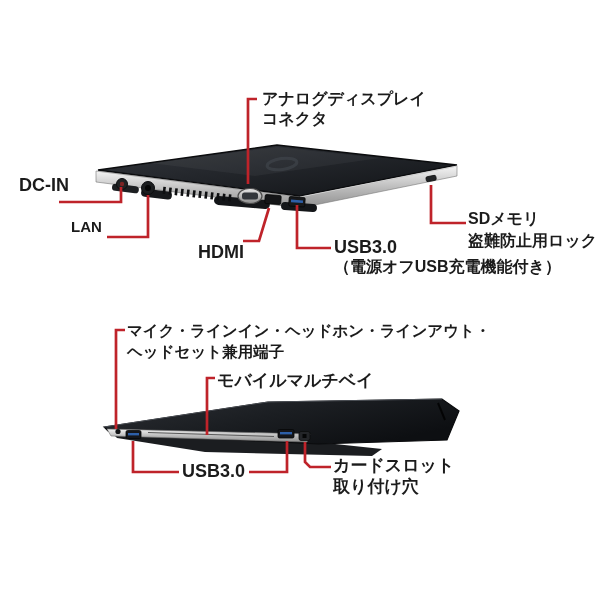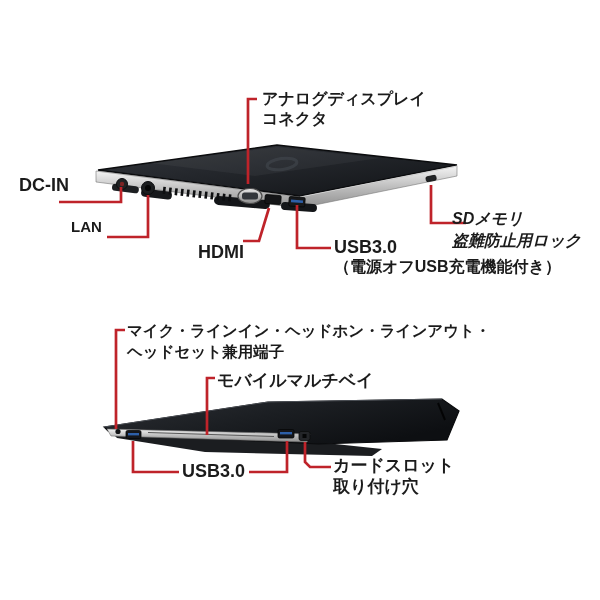--- a/index.html
+++ b/index.html
@@ -10,21 +10,21 @@
   .stage svg{position:absolute;left:0;top:0;}
   .label{
     position:absolute;color:#1b1b1b;font-weight:bold;white-space:nowrap;
   }
   .lbl-analog{left:262px;top:89px;font-size:16px;line-height:20px;}
   .lbl-dcin{left:9px;top:175px;font-size:18px;margin-left:10px;}
   .lbl-lan{left:71px;top:218px;font-size:15px;}
   .lbl-hdmi{left:198px;top:242px;font-size:18px;}
   .lbl-usb3-top{left:334px;top:237px;font-size:18px;}
   .lbl-usb3-note{left:334px;top:257px;font-size:16px;font-weight:bold;}
-  .lbl-sd{left:452px;top:208px;font-size:16px;line-height:22px;font-style:italic;}
+  .lbl-sd{left:468px;top:208px;font-size:16px;line-height:22px;}
   .lbl-audio{left:127px;top:320px;font-size:15.5px;line-height:21px;}
   .lbl-bay{left:217px;top:369px;font-size:17px;}
   .lbl-usb3-bottom{left:182px;top:461px;font-size:18px;}
   .lbl-lock{left:333px;top:455px;font-size:17px;line-height:21px;}
 </style>
 </head>
 <body>
 
 <div class="stage">
 

